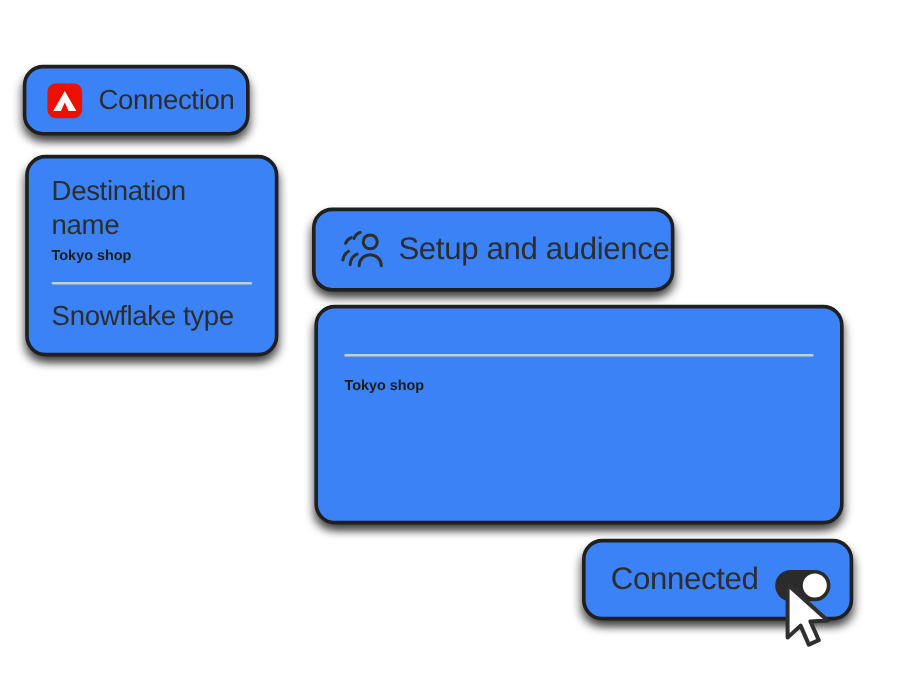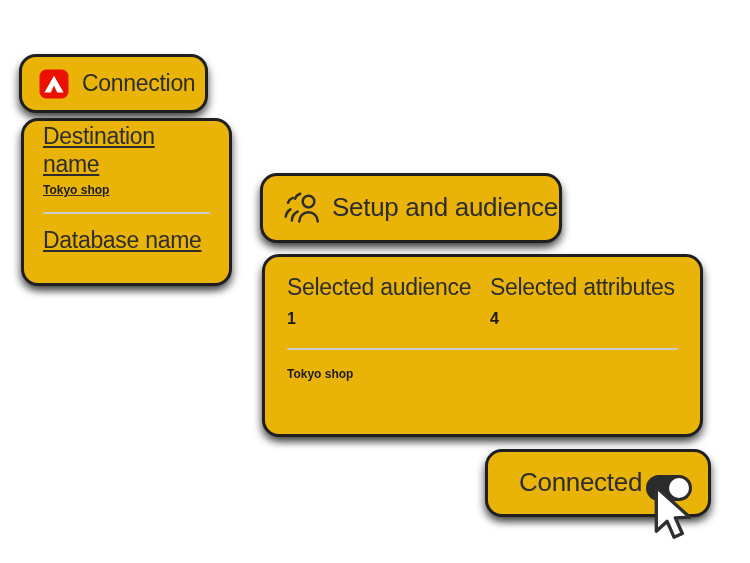--- a/index.html
+++ b/index.html
@@ -3,55 +3,55 @@
 <meta charset="utf-8">
 <style>
   html,body{margin:0;padding:0;}
   body{
     width:750px;height:563px;position:relative;overflow:hidden;
     background:#ffffff;
     font-family:"Liberation Sans", sans-serif;
     color:#2d2d2d;
   }
   .card{
-    position:absolute;box-sizing:border-box;background:#eab308;
+    position:absolute;box-sizing:border-box;background:#3b82f6;
     border:3px solid #1f1f1f;border-radius:17px;
     box-shadow:0 5px 8px -1px rgba(0,0,0,0.50),
                -4px 6px 8px -3px rgba(0,0,0,0.35),
                 4px 6px 8px -3px rgba(0,0,0,0.30);
   }
   .chip{display:flex;align-items:center;}
   .label-lg{font-size:23px;letter-spacing:-0.3px;color:#2d2d2d;line-height:1.2;}
   .label-xl{font-size:26px;letter-spacing:-0.3px;color:#2d2d2d;line-height:1.2;}
   .value-bold{font-size:12px;font-weight:700;color:#1c1c1c;line-height:1.2;}
   .divider{height:2px;background:#cbcbcb;border-radius:1px;}
 
   
   #connection-card{left:19px;top:54px;width:189px;height:59px;padding-left:17px;gap:13px;}
   #adobe-icon{width:30px;height:30px;flex:0 0 auto;display:block;}
 
   
-  #details-card{left:21px;top:118px;width:211px;height:168px;padding:2px 19px;text-decoration:underline;}
+  #details-card{left:21px;top:129px;width:211px;height:168px;padding:14px 19px;}
   #details-card .value-bold{margin-top:5px;}
   #details-card .divider{margin:14px 0 13px 0;}
 
   
   #setup-card{left:260px;top:173px;width:302px;height:70px;padding-left:21px;gap:11px;}
   #audience-icon{width:37px;height:37px;flex:0 0 auto;display:block;}
 
   
   #summary-card{left:262px;top:254px;width:441px;height:183px;padding:17px 22px;}
   .stats-row{display:flex;}
   .stat-col1{width:203px;}
   .stat-value{font-size:16px;font-weight:700;color:#1c1c1c;margin-top:8px;line-height:1.1;}
   #summary-card .divider{margin:21px 0 17px 0;}
   #summary-card .value-bold{margin-top:7px;}
 
   
-  #connected-card{left:485px;top:449px;width:226px;height:68px;padding-left:31px;}
+  #connected-card{left:485px;top:449px;width:226px;height:68px;padding-left:21px;}
   .toggle{
     position:absolute;left:158px;top:23px;width:46px;height:26px;
     border-radius:13px;background:#2b2b2b;cursor:pointer;
   }
   .toggle-knob{
     position:absolute;right:3px;top:3px;width:20px;height:20px;
     border-radius:50%;background:#ffffff;
   }
 
   #cursor{position:absolute;left:653px;top:485px;width:40px;height:56px;}
@@ -64,46 +64,36 @@
     <rect x="0.5" y="0.5" width="29" height="29" rx="7" fill="#EB1000"></rect>
     <path d="M15 6.8 L24.6 23.6 H18.2 L15 16.4 L11.8 23.6 H5.4 Z" fill="#ffffff"></path>
   </svg>
   <span class="label-lg">Connection</span>
 </div>
 
 <div class="card" id="details-card">
   <div class="label-lg">Destination name</div>
   <div class="value-bold">Tokyo shop</div>
   <div class="divider"></div>
-  <div class="label-lg">Database name</div>
+  <div class="label-lg">Snowflake type</div>
 </div>
 
 <div class="card chip" id="setup-card">
   <svg id="audience-icon" viewBox="0 0 40 40" aria-hidden="true" fill="none" stroke="#2d2d2d" stroke-width="2.7" stroke-linecap="round">
     <circle cx="26.5" cy="12.5" r="6.3"></circle>
     <path d="M16.5 34 a10 10 0 0 1 20 0"></path>
     <path d="M17.5 4 a9 9 0 0 0 -5.6 5.4"></path>
     <path d="M9.5 8.6 a9 9 0 0 0 -5.2 5.2"></path>
     <path d="M8.5 33 a11 11 0 0 1 6.2 -9.6"></path>
     <path d="M1.9 28.8 a11 11 0 0 1 5 -7.8"></path>
   </svg>
   <span class="label-xl">Setup and audience</span>
 </div>
 
 <div class="card" id="summary-card">
-  <div class="stats-row">
-    <div class="stat-col1">
-      <div class="label-lg">Selected audience</div>
-      <div class="stat-value">1</div>
-    </div>
-    <div class="stat-col2">
-      <div class="label-lg">Selected attributes</div>
-      <div class="stat-value">4</div>
-    </div>
-  </div>
   <div class="divider"></div>
   <div class="value-bold">Tokyo shop</div>
 </div>
 
 <div class="card chip" id="connected-card">
   <span class="label-xl">Connected</span>
   <div class="toggle" role="switch" aria-checked="true">
     <div class="toggle-knob"></div>
   </div>
 </div>

